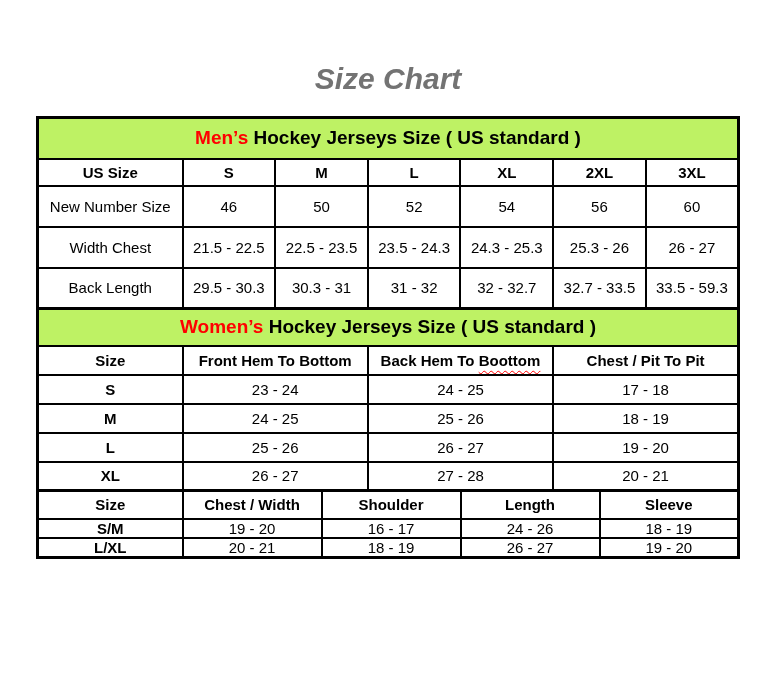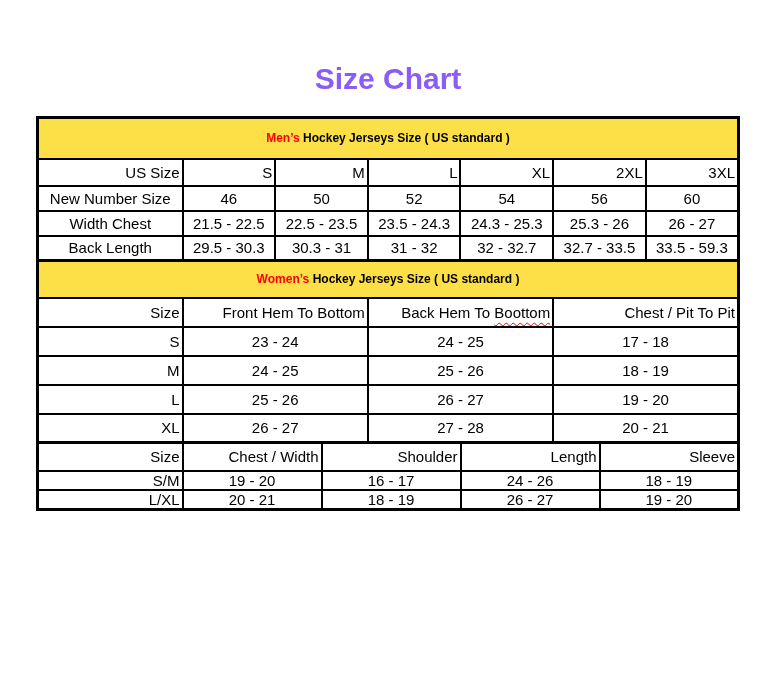--- a/index.html
+++ b/index.html
@@ -7,24 +7,25 @@
     margin: 0; padding: 0;
     width: 776px; height: 692px;
     background: #ffffff;
     font-family: "Liberation Sans", sans-serif;
     overflow: hidden;
   }
   .page-title {
     margin: 0;
     padding-top: 62px;
     text-align: center;
-    color: #8b5cf6;
+    color: #737373;
     font-size: 30px;
     font-weight: bold;
     line-height: 1.1;
+    font-style: italic;
   }
   .chart-wrap {
     width: 704px;
     margin: 21px auto 0 auto;
   }
   table.section {
     border-collapse: collapse;
     table-layout: fixed;
     width: 704px;
     border: 3px solid #000000;
@@ -34,32 +35,32 @@
     border: 2px solid #000000;
     text-align: center;
     vertical-align: middle;
     padding: 0 2px;
     font-size: 15px;
     color: #000000;
     white-space: nowrap;
     overflow: hidden;
   }
   td.band {
-    background: #fde047;
+    background: #bef264;
     font-weight: bold;
-    font-size: 12px;
+    font-size: 19px;
   }
   .accent { color: #FF0000; }
-  th { font-weight: normal; text-align: right; }
+  th { font-weight: bold; }
   td.label, td.val { font-weight: normal; }
 
   
   .t-mens .band-row td   { height: 41px; }
   .t-mens .head-row th   { height: 27px; }
-  .t-mens .data-row td   { height: 25px; }
+  .t-mens .data-row td   { height: 41px; }
   .t-womens .band-row td { height: 37px; }
   .t-womens .head-row th { height: 29px; }
   .t-womens .data-row td,
   .t-womens .data-row th { height: 29px; }
   .t-youth .band-row td  { height: 32px; }
   .t-youth .head-row th  { height: 28px; }
   .t-youth .data-row td,
   .t-youth .data-row th  { height: 14px; }
 
   .misspelled {

